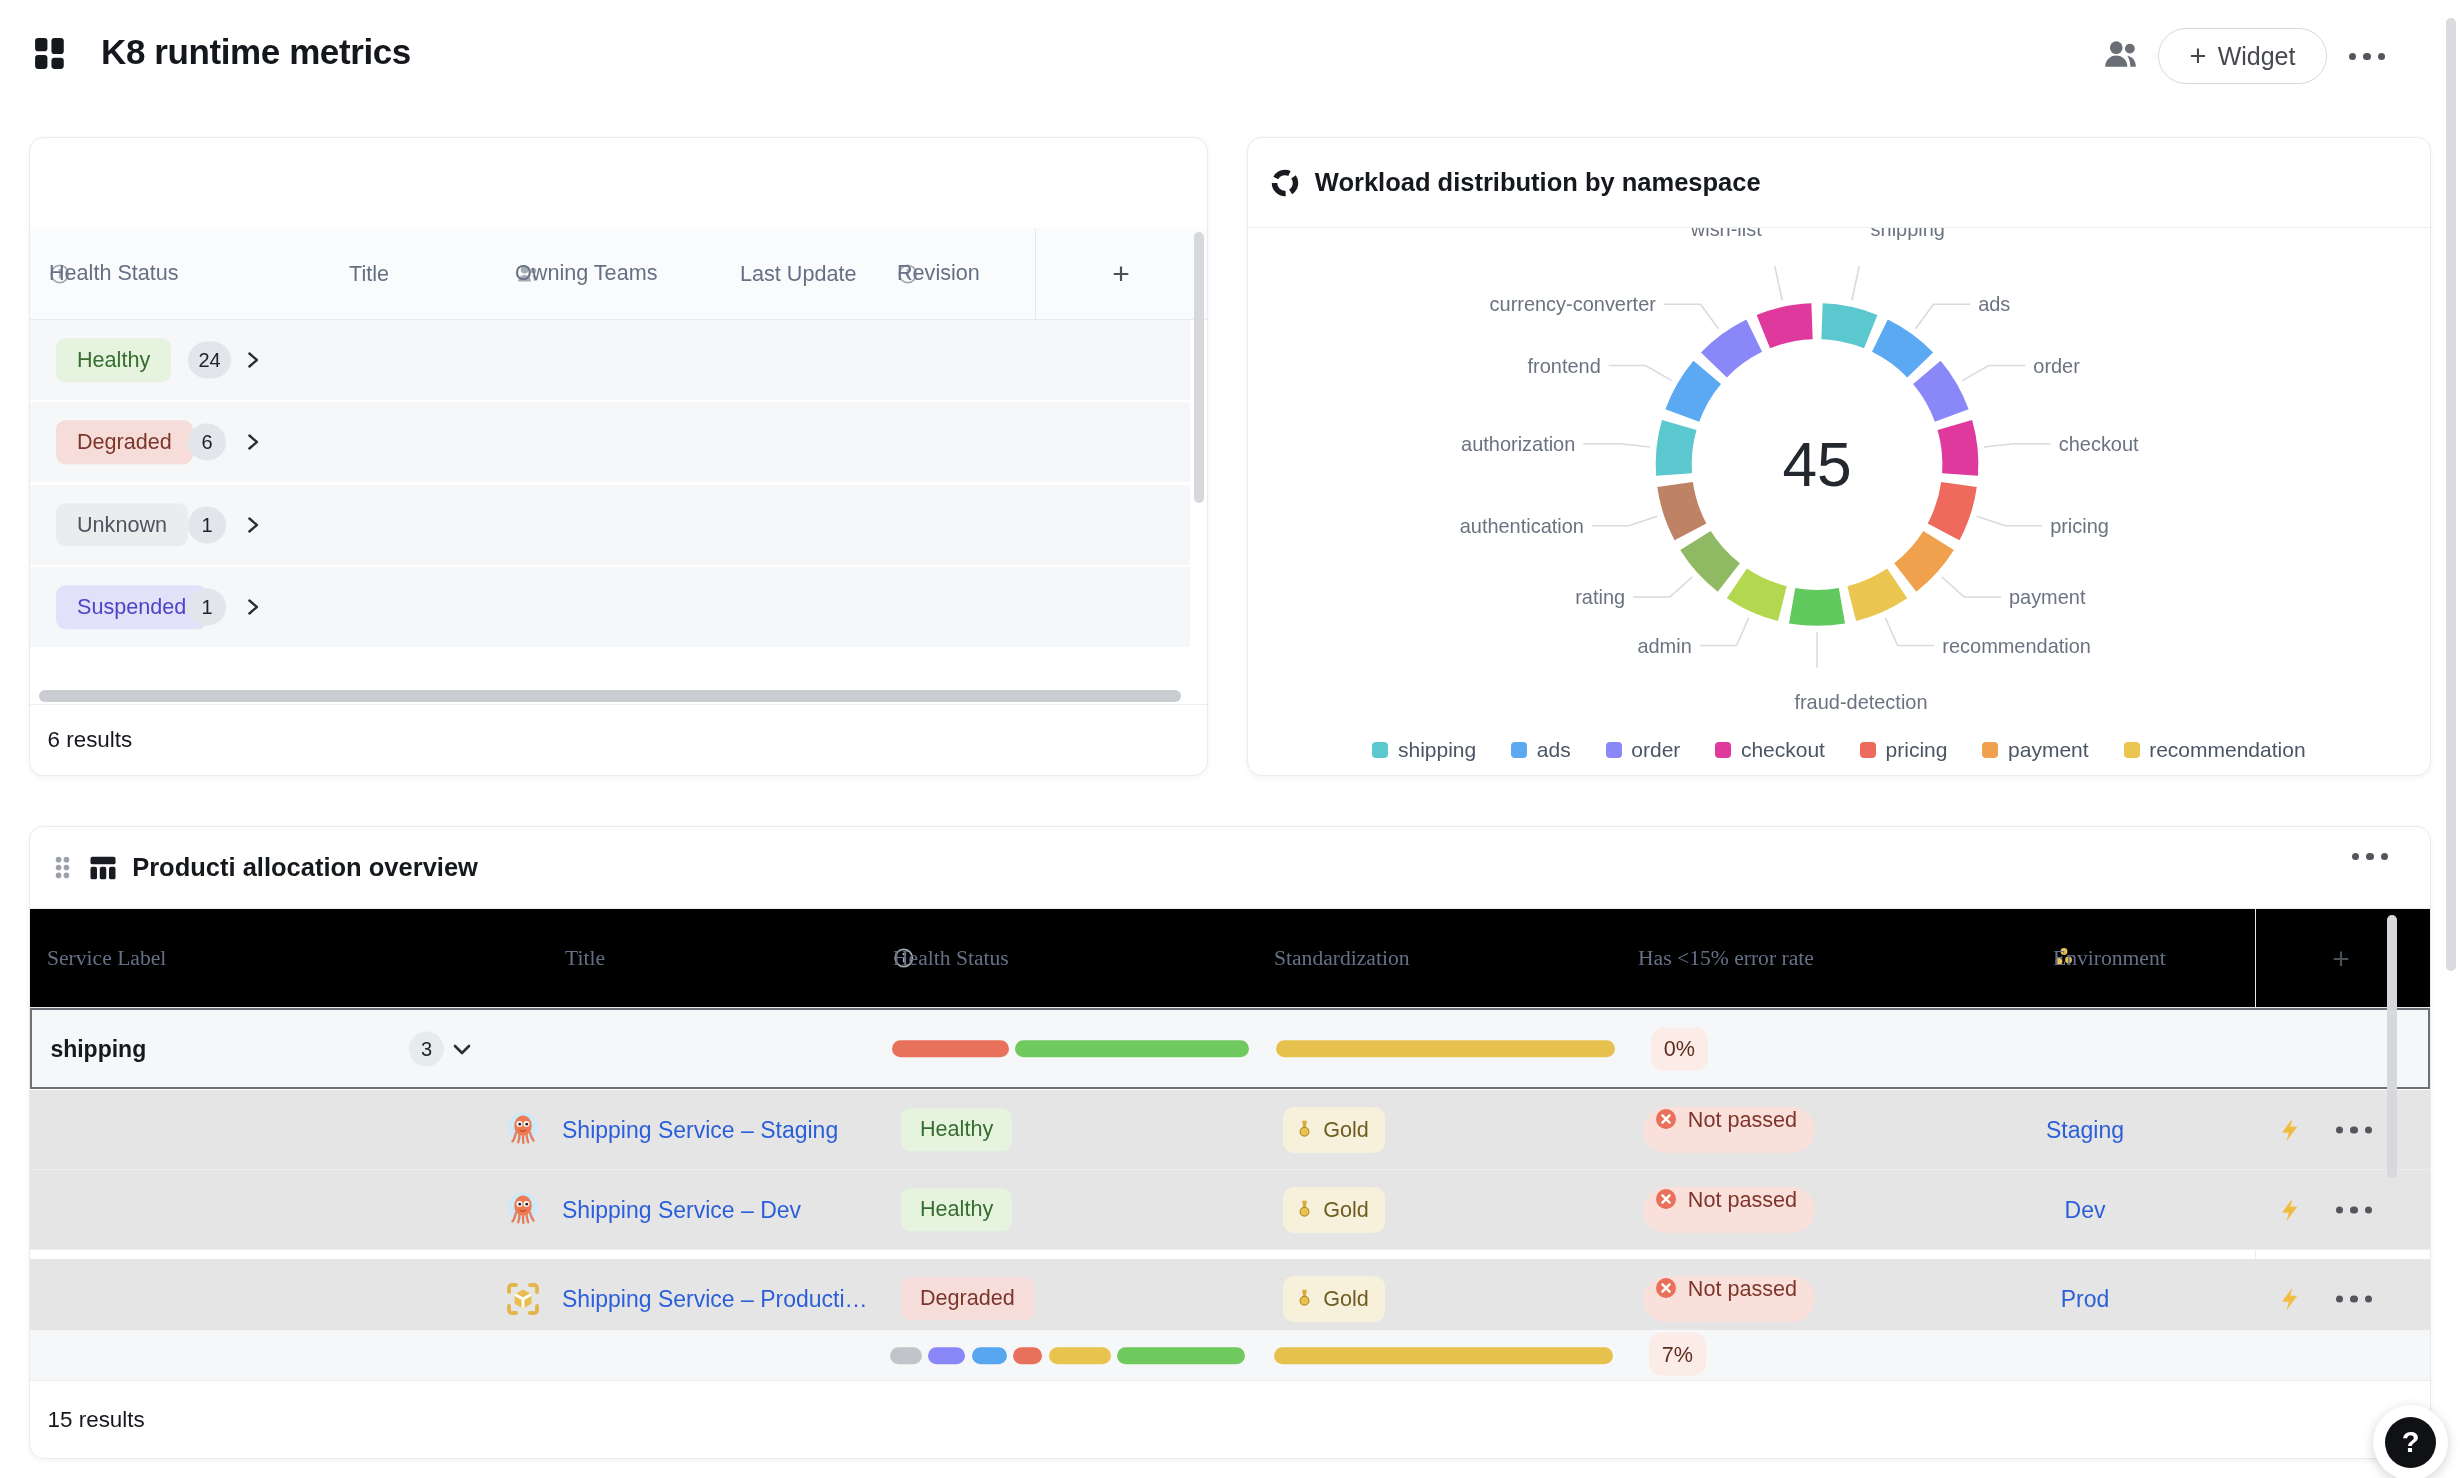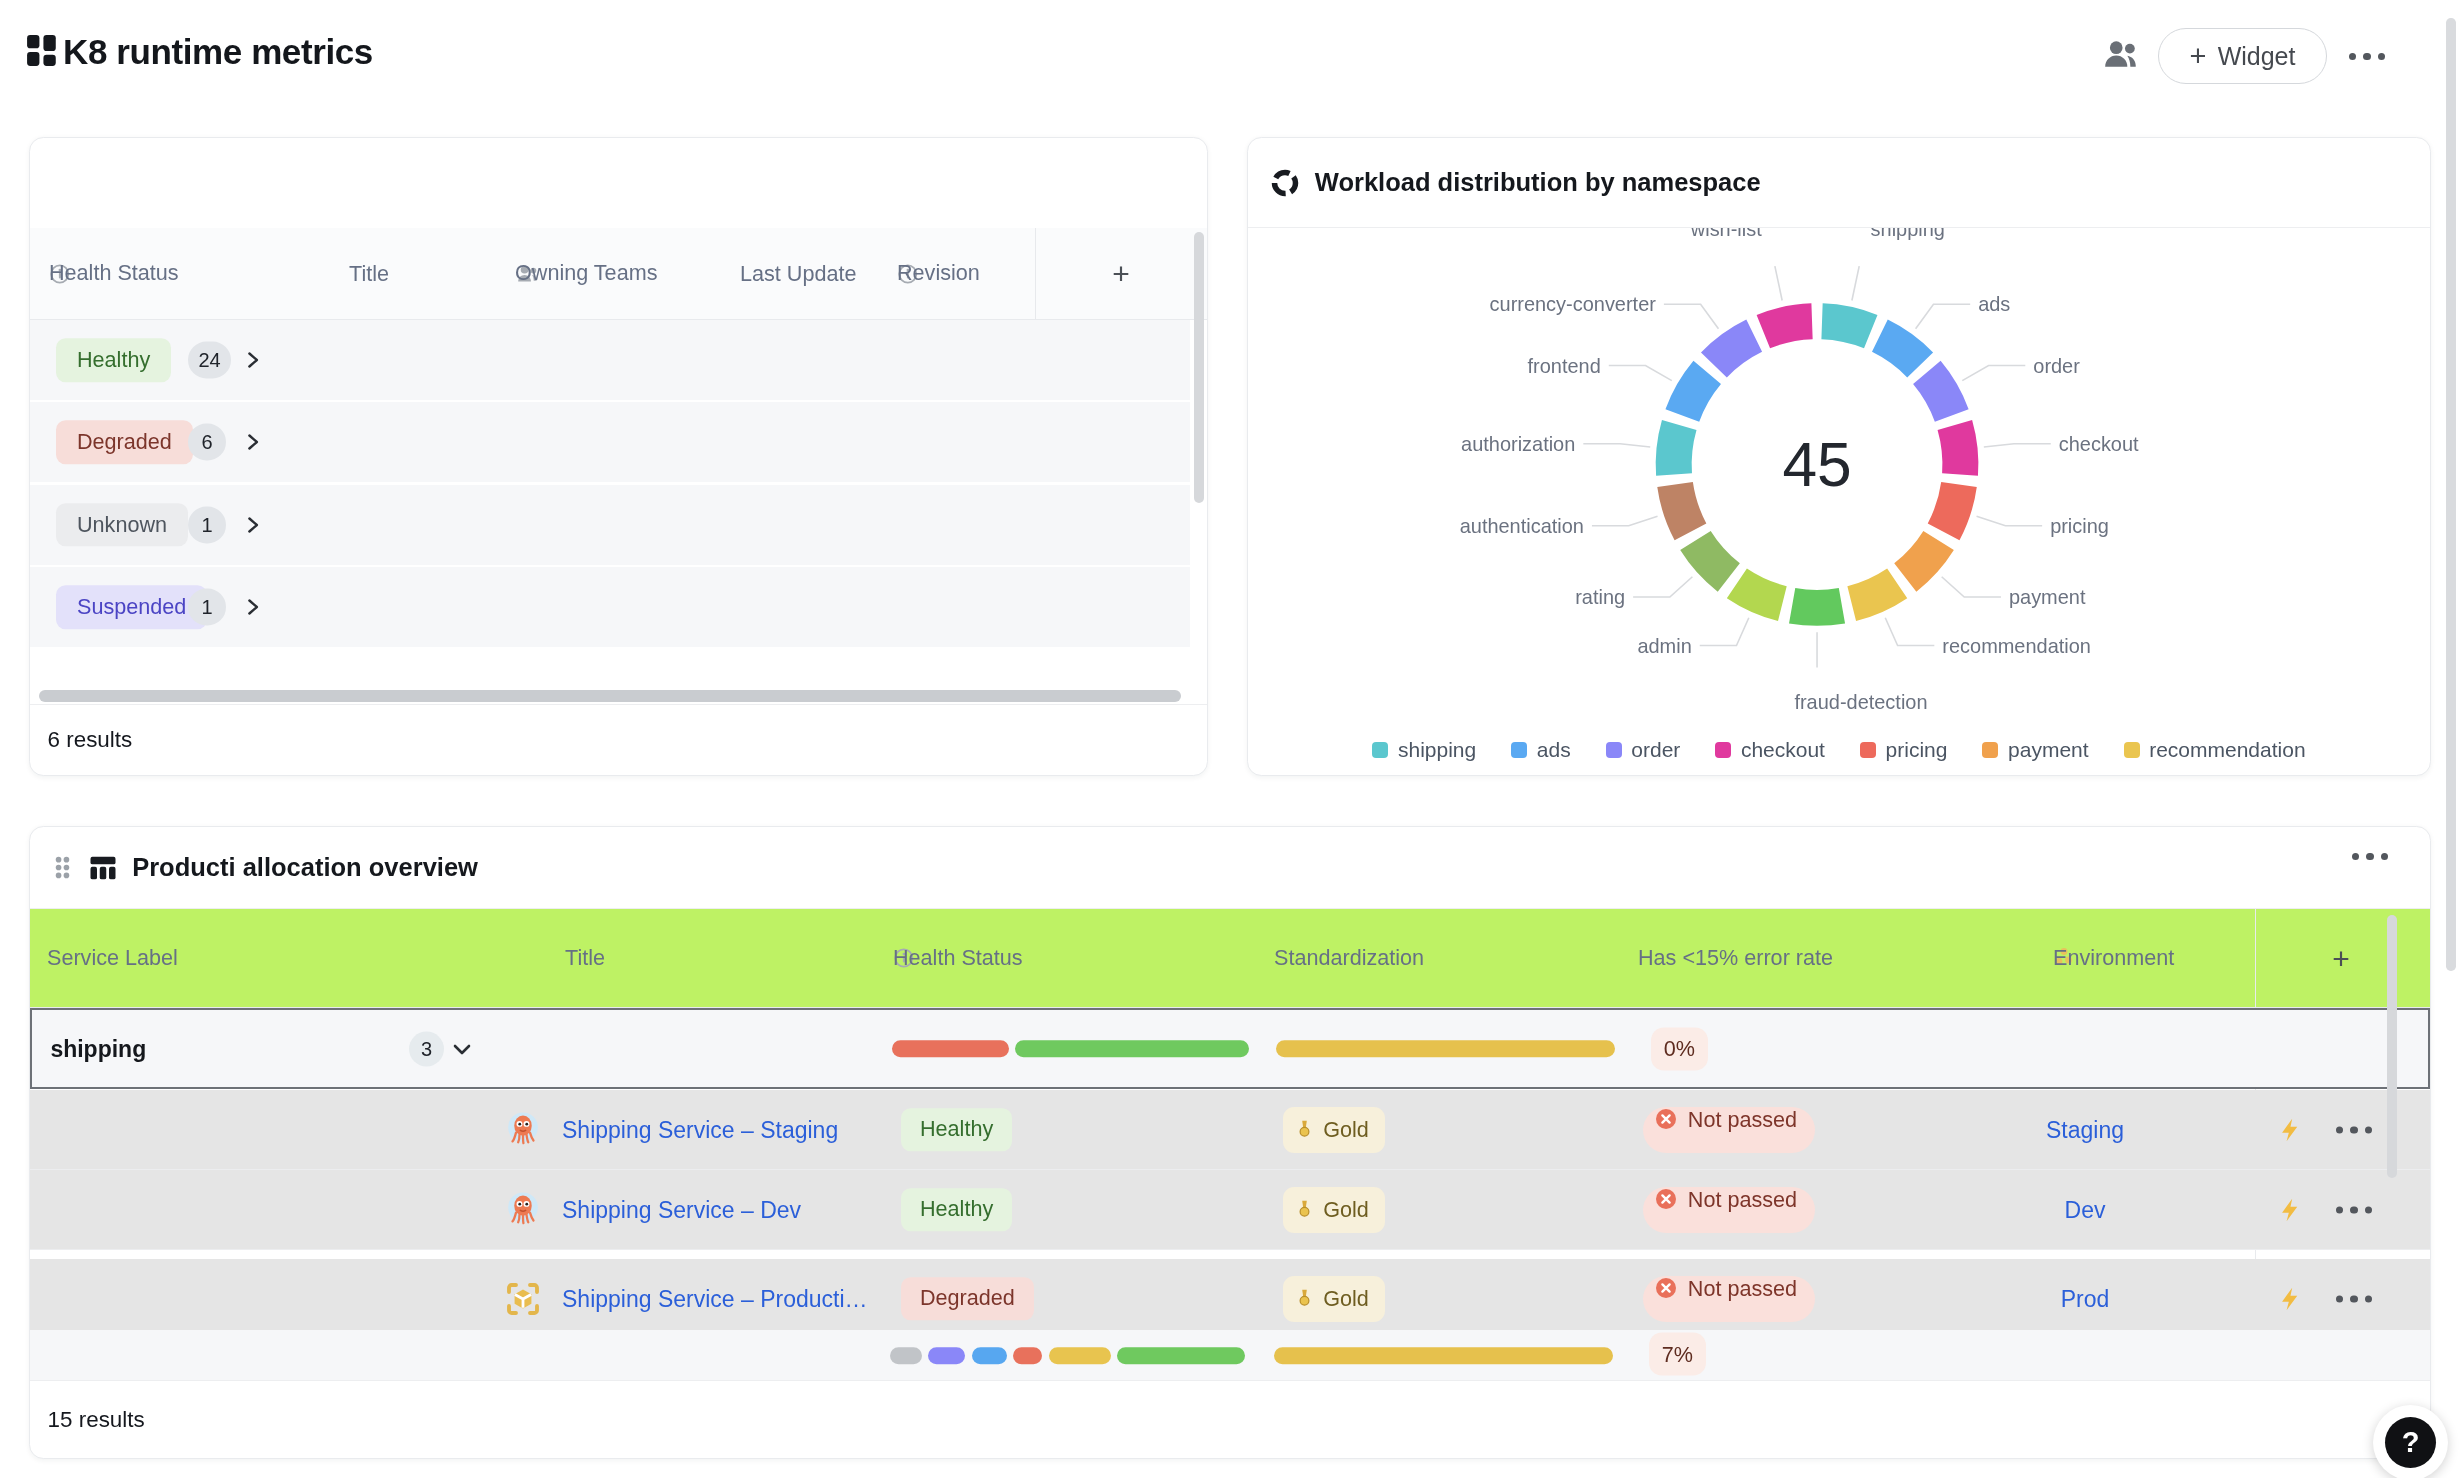--- a/index.html
+++ b/index.html
@@ -4,21 +4,21 @@
 <style>
   * { margin:0; padding:0; box-sizing:border-box; }
   html,body { background:#fff; }
   #app {
     position:relative; width:2462px; height:1479px; overflow:hidden;
     font-family:"Liberation Sans", sans-serif; color:#1b1f24; background:#fff;
   }
   svg { display:block; font-family:inherit; }
 
   
-  .page-header { position:absolute; left:24px; top:32px; display:flex; align-items:flex-start; gap:2px; }
+  .page-header { position:absolute; left:32px; top:32px; display:flex; align-items:flex-end; gap:32px; }
   .page-title { font-size:35px; font-weight:700; color:#14171c; letter-spacing:-0.4px; }
   .hdr-people { position:absolute; left:2102px; top:35px; }
   .widget-btn {
     position:absolute; left:2158px; top:28px; width:169px; height:56px;
     border:1.6px solid #d5d8dc; border-radius:28px; background:#fff;
     display:flex; align-items:center; justify-content:center; gap:11.2px;
     font-size:25px; color:#45494f; cursor:pointer;
   }
   .widget-plus { font-size:29px; font-weight:400; color:#45494f; line-height:1; }
   .dots { display:flex; gap:7.2px; align-items:center; }
@@ -52,21 +52,21 @@
   .sh-hscroll { position:absolute; left:8.8px; top:552px; width:1142px; height:12px; background:#c9ccd0; border-radius:6.4px; }
   .card-footer { position:absolute; left:0; right:0; bottom:0; height:71px; border-top:1.6px solid #edeef0; display:flex; align-items:center; padding-left:17.6px; font-size:22.4px; color:#15181e; }
 
   
   #donut { position:absolute; left:1.6px; top:90px; }
   .legend { position:absolute; left:0; right:0; bottom:12.8px; display:flex; justify-content:center; gap:35px; }
   .legend-item { display:flex; align-items:center; gap:9.6px; font-size:21px; color:#4b5563; cursor:pointer; }
   .legend-item .swatch { width:16px; height:16px; border-radius:4px; display:block; }
 
   
-  .rs-colheader { position:absolute; left:0; right:0; top:82px; height:99px; background:#bef264; border-bottom:1.6px solid #e8eaed; font-size:21.6px; color:#667085; }
+  .rs-colheader { position:absolute; left:0; right:0; top:82px; height:99px; background:#000000; border-bottom:1.6px solid #e8eaed; font-size:21.6px; color:#667085;font-family:Liberation Serif, serif; }
   .rs-colheader .hcell, .rs-colheader span { position:absolute; top:50%; transform:translateY(-50%); white-space:nowrap; }
   .rs-vsep { position:absolute; left:2225px; top:82px; bottom:80px; border-left:1.6px solid #e8eaed; }
   .rs-plus { position:absolute; left:2255px; top:82px; height:99px; width:112px; display:flex; align-items:center; justify-content:center; }
 
   .group-row { position:absolute; left:0; right:0; top:181px; height:81px; background:#f6f7f9; border:2.4px solid #6d7177; }
   .group-label { position:absolute; left:18.4px; top:50%; transform:translateY(-50%); font-size:23px; font-weight:700; color:#15181d; }
   .group-count { position:absolute; left:377px; top:50%; transform:translateY(-50%); min-width:35px; height:35px; padding:0 9.6px; border-radius:17.6px; background:#e6ebee; color:#20242b; font-size:20px; display:flex; align-items:center; justify-content:center; }
   .group-chevron { position:absolute; left:418px; top:50%; transform:translateY(-50%); }
   .hbar { position:absolute; top:50%; transform:translateY(-50%); display:flex; gap:6.4px; }
   .hbar .seg { height:17.6px; border-radius:8.8px; display:block; }

